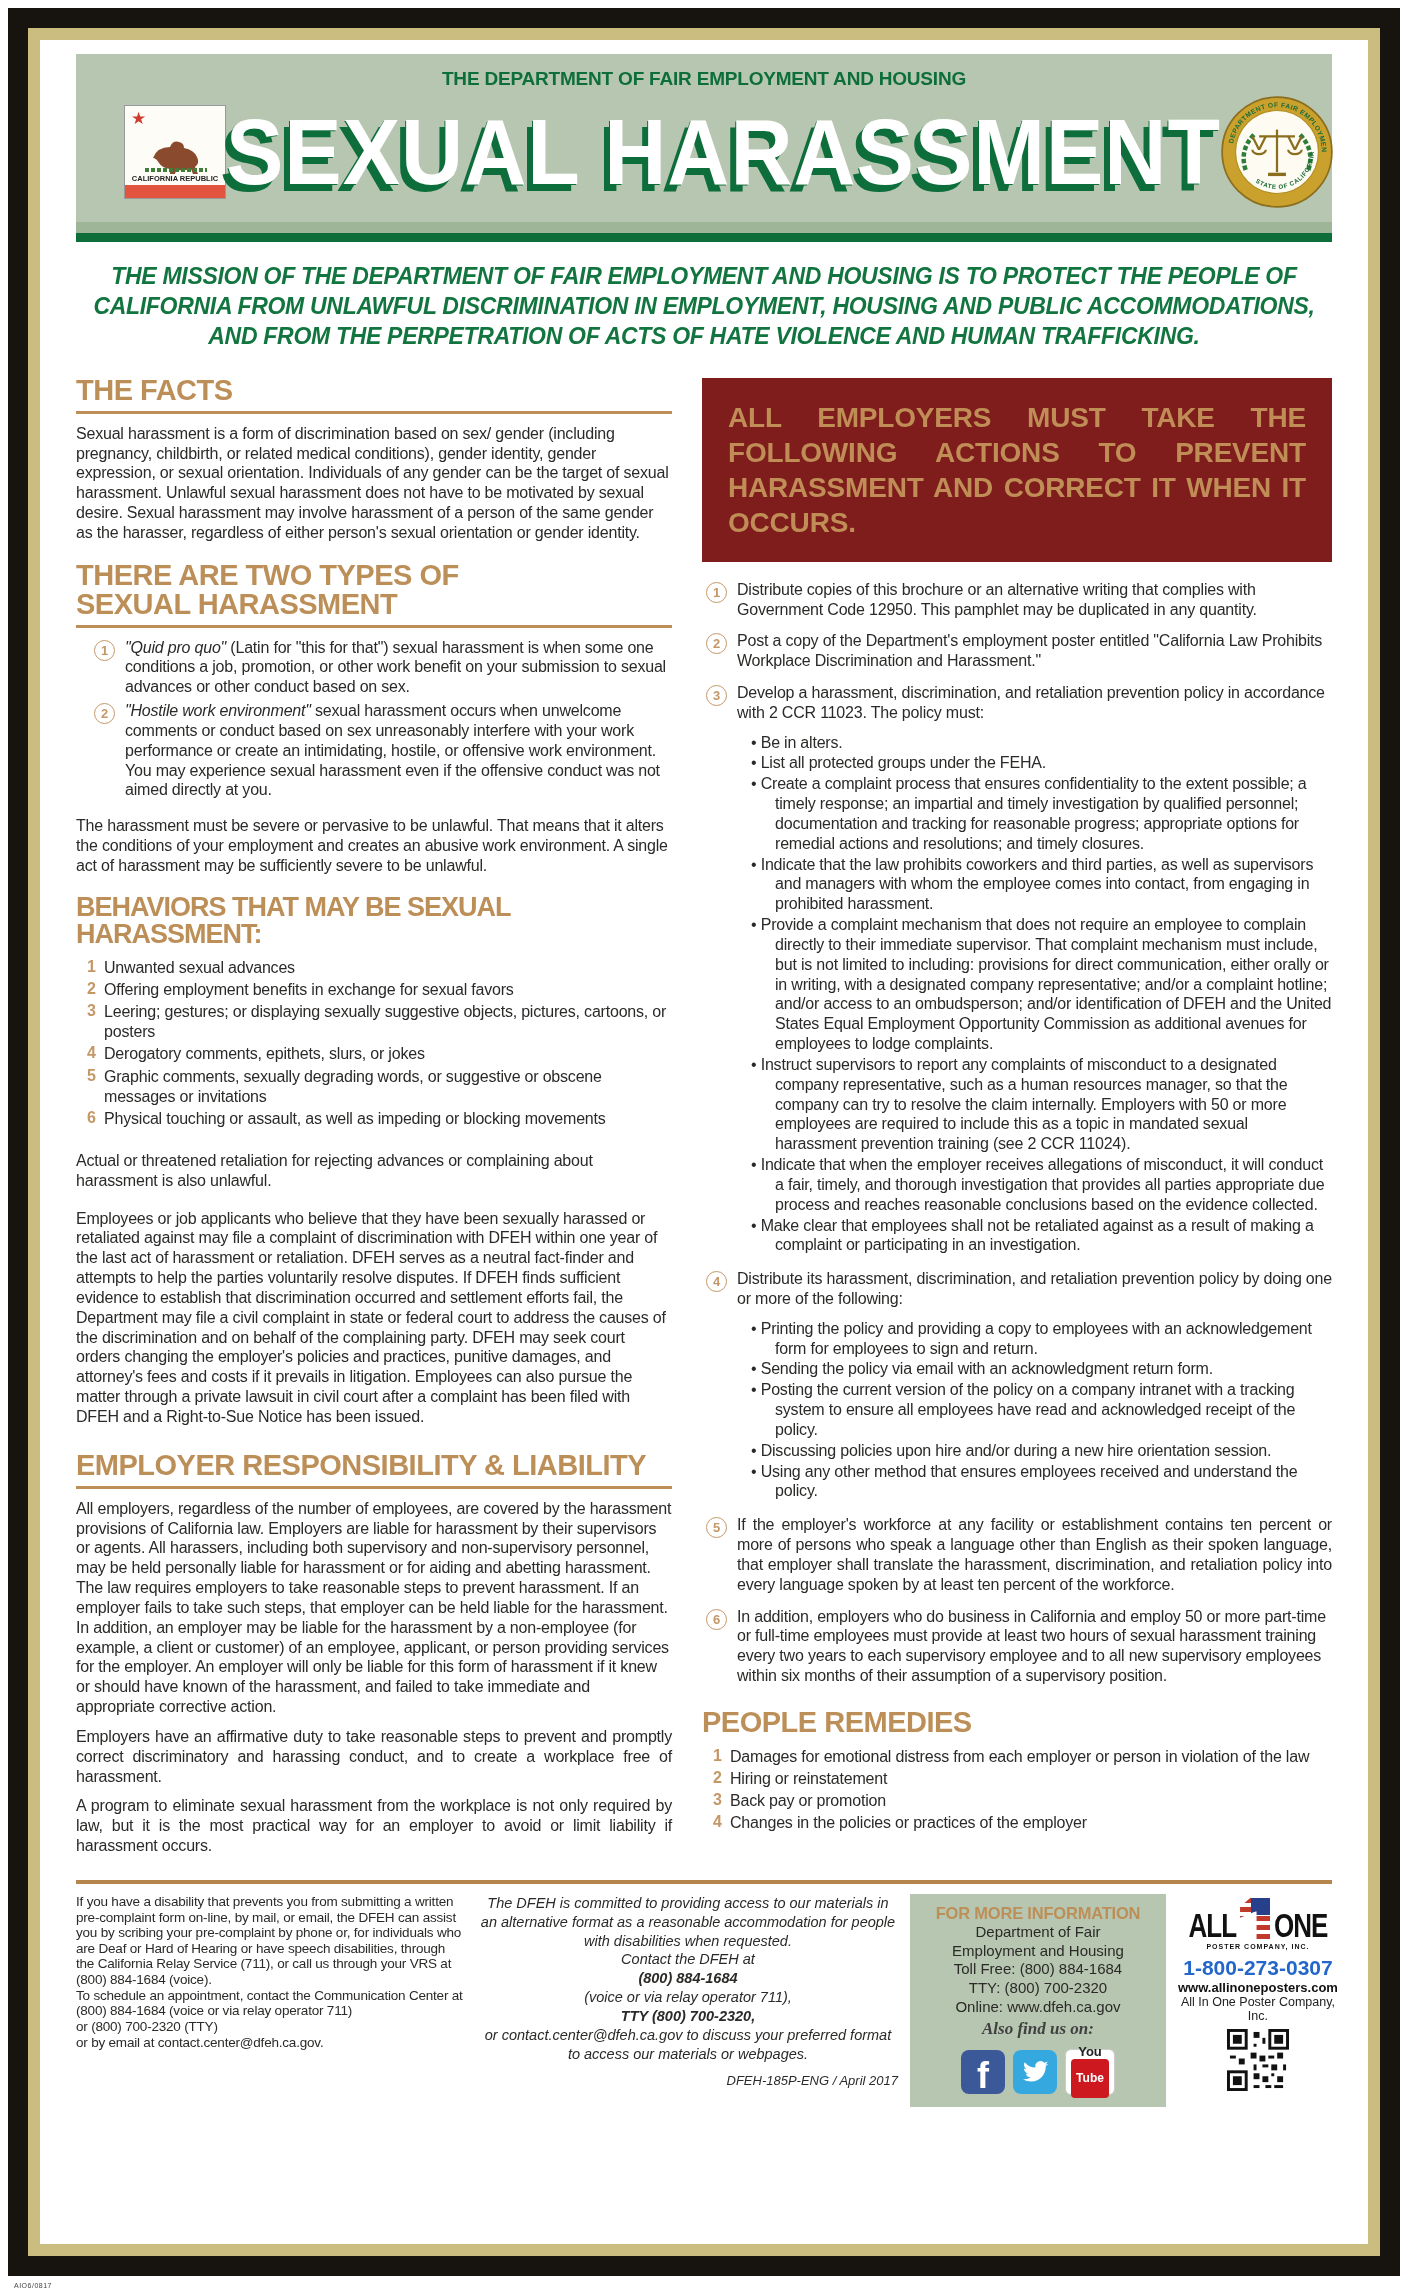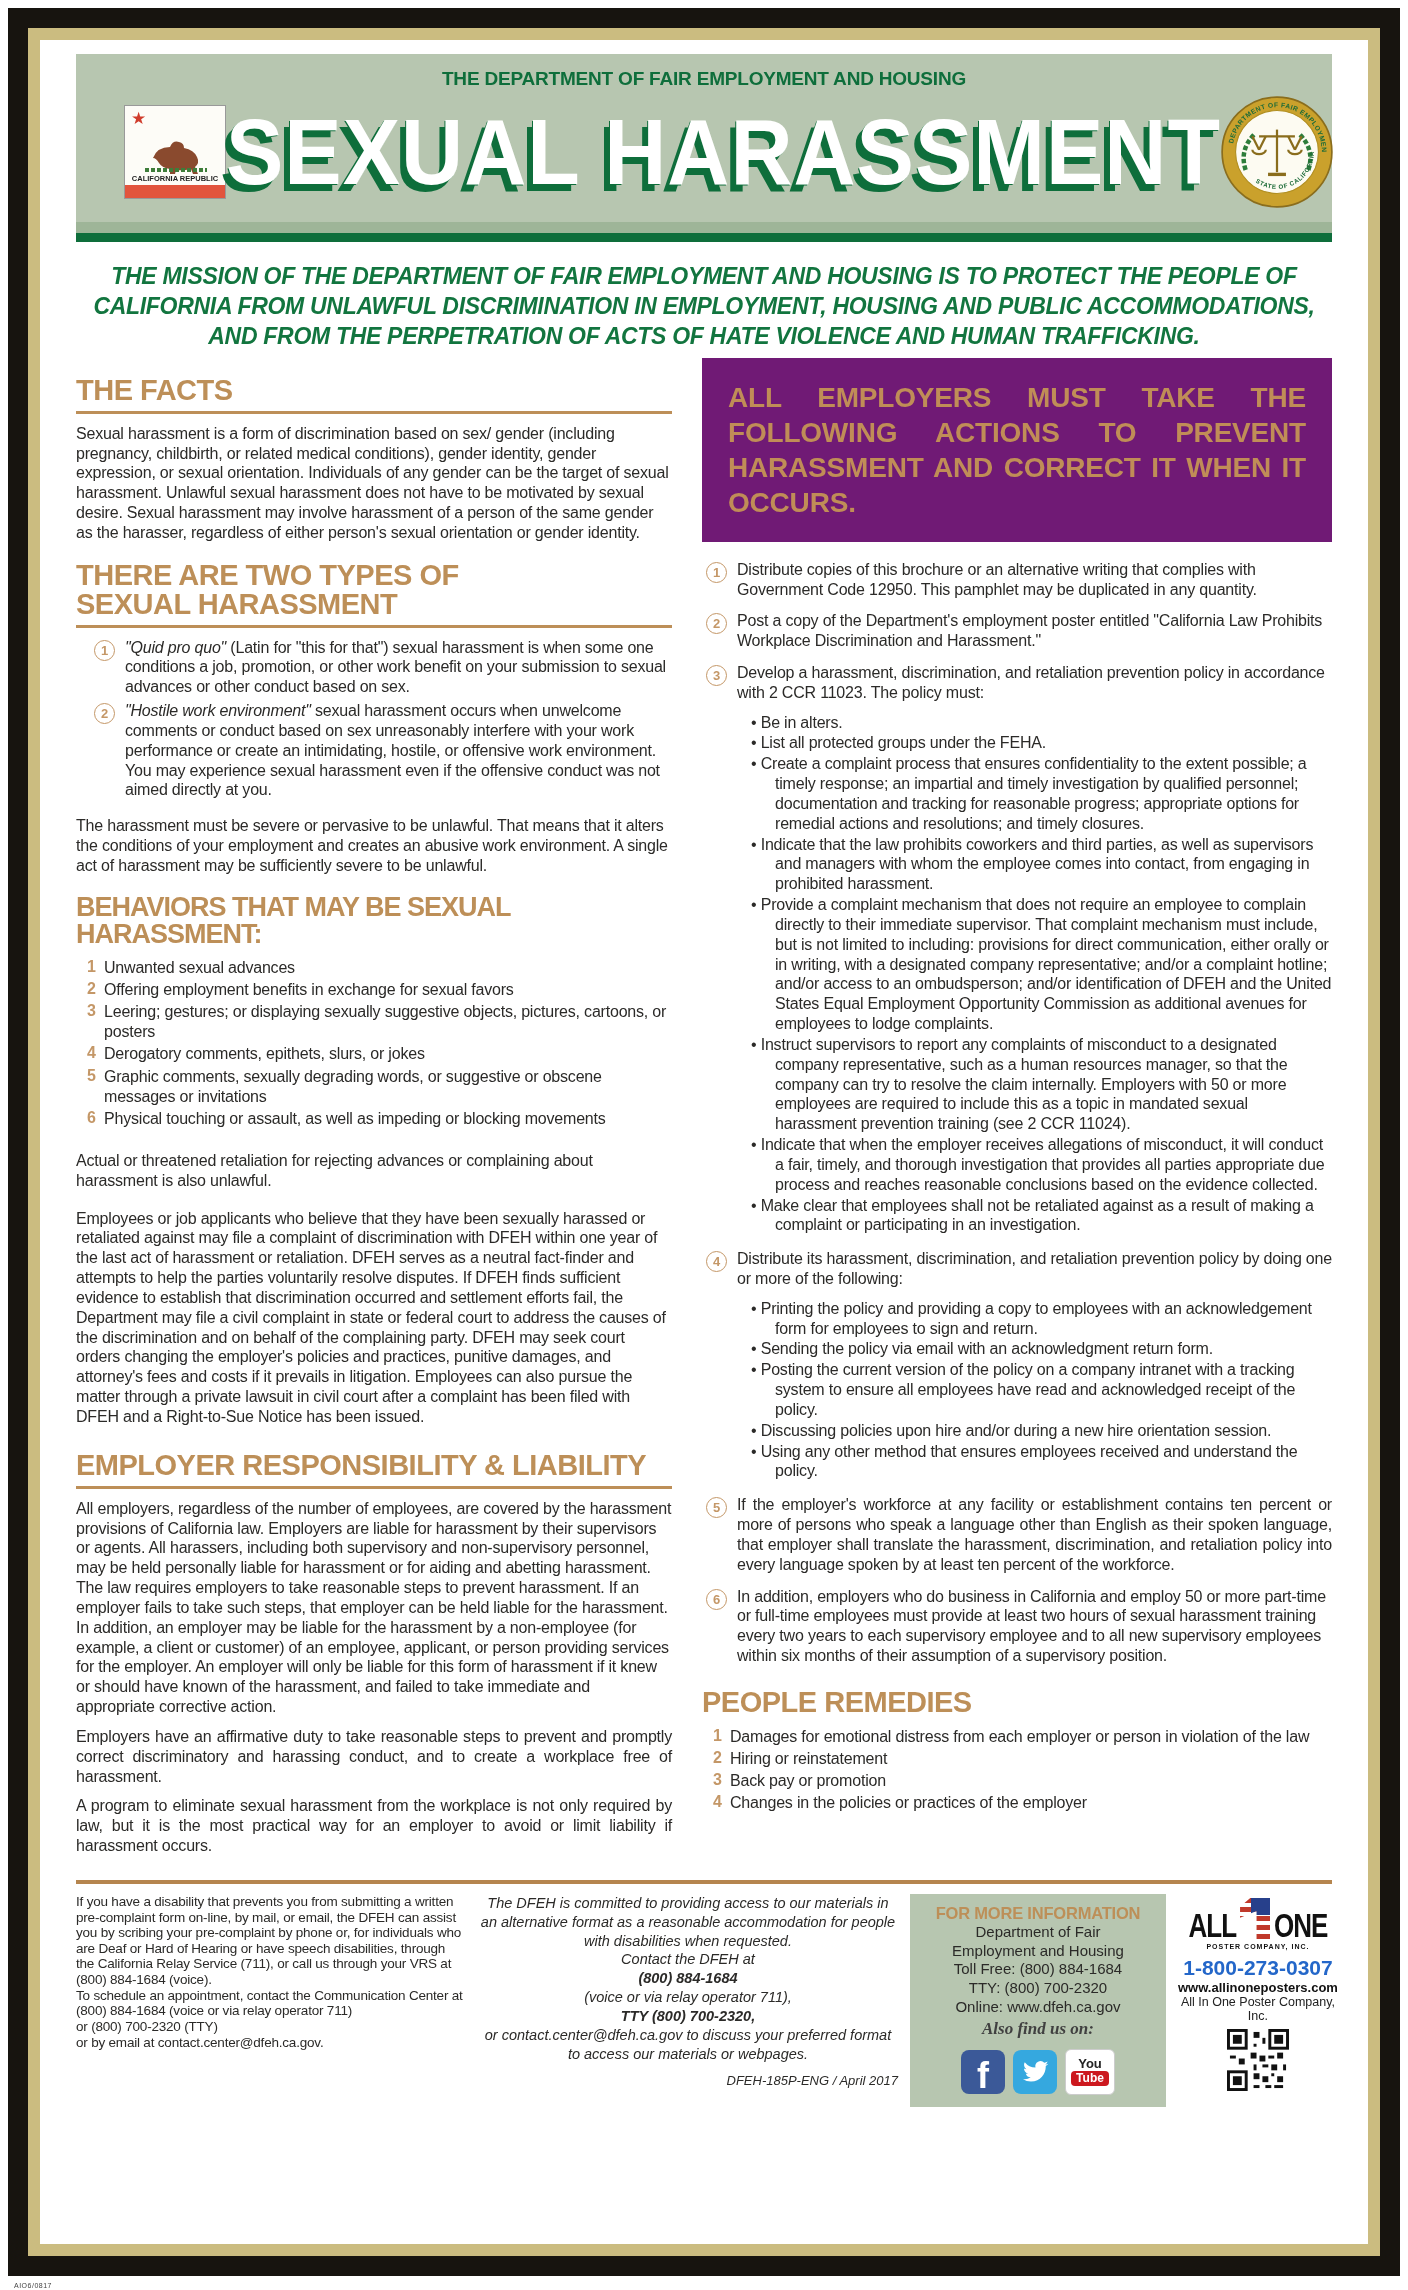--- a/index.html
+++ b/index.html
@@ -46,21 +46,21 @@
         justify-content:center;margin:2px 10px 0 0;}
   .ctext{flex:1;font-size:16px;line-height:1.24;letter-spacing:-0.2px;}
   .lead-italic{font-style:italic;}
 
   .numlist{margin:8px 0;}
   .nitem{display:flex;margin:2px 0;}
   .nnum{flex:0 0 auto;width:20px;color:#c49767;font-size:16px;font-weight:bold;margin-right:8px;text-align:right;}
   .ntext{flex:1;font-size:16px;line-height:1.26;letter-spacing:-0.2px;}
 
   
-  .action-box{background:#701a75;padding:22px 26px;margin-top:0;}
+  .action-box{background:#7f1d1d;padding:22px 26px;margin-top:20px;}
   .action-box h2{color:#c08d57;font-size:28px;font-weight:bold;letter-spacing:-0.2px;
                  line-height:1.25;margin:0;text-align:justify;}
   .aitem{display:flex;margin:12px 0 12px 4px;}
   .aitem .ctext{font-size:16px;}
   ul.bullets{list-style:none;margin:10px 0 2px 4px;padding:0;}
   ul.bullets li{font-size:16px;line-height:1.24;letter-spacing:-0.2px;
                 padding-left:34px;text-indent:-24px;margin:1px 0;}
   ul.bullets li::before{content:"\2022\00a0";}
 
   
@@ -77,21 +77,21 @@
   .also{font-family:"Liberation Serif",serif;font-style:italic;font-weight:bold;
         color:#404040;font-size:17px;margin-top:2px;}
   .socials{display:flex;gap:8px;justify-content:center;margin-top:10px;align-items:center;}
   .icon-fb{width:44px;height:44px;border-radius:8px;background:#3b5998;color:#fff;font-weight:bold;
            font-size:36px;display:flex;align-items:flex-end;justify-content:center;overflow:hidden;line-height:0.95;}
   .icon-tw{width:44px;height:44px;border-radius:8px;background:#35a8df;display:flex;align-items:center;justify-content:center;}
   .icon-yt{width:48px;height:44px;border-radius:6px;background:#fff;border:1px solid #ccc;
            display:flex;flex-direction:column;align-items:center;justify-content:center;}
   .icon-yt .you{font-weight:bold;font-size:13px;color:#222;line-height:1;}
   .icon-yt .tube{background:#cc181e;color:#fff;font-weight:bold;font-size:12px;border-radius:4px;
-                 padding:1px 5px;line-height:1.1;margin-top:1px;}
+                 padding:13px 5px;line-height:1.1;margin-top:1px;}
   .vendor{flex:1;text-align:center;padding-top:4px;}
   .aio-row{display:flex;align-items:flex-end;justify-content:center;gap:2px;}
   .aio-word{font-weight:bold;font-size:26px;letter-spacing:-1px;color:#111;transform:scaleY(1.25);}
   .aio-one{position:relative;width:30px;height:44px;margin:0 2px;
            background:repeating-linear-gradient(180deg,#c0392b 0 5px,#fff 5px 9px);
            clip-path:polygon(35% 0,100% 0,100% 100%,55% 100%,55% 30%,0 45%,0 20%);}
   .aio-one::after{content:"";position:absolute;left:35%;top:0;width:65%;height:38%;background:#27408b;}
   .aio-sub{font-size:7px;font-weight:bold;color:#111;letter-spacing:1px;margin-top:1px;}
   .aio-phone{color:#2467c9;font-weight:bold;font-size:21px;margin-top:6px;letter-spacing:0;}
   .aio-site{font-weight:bold;font-size:13px;color:#111;}

